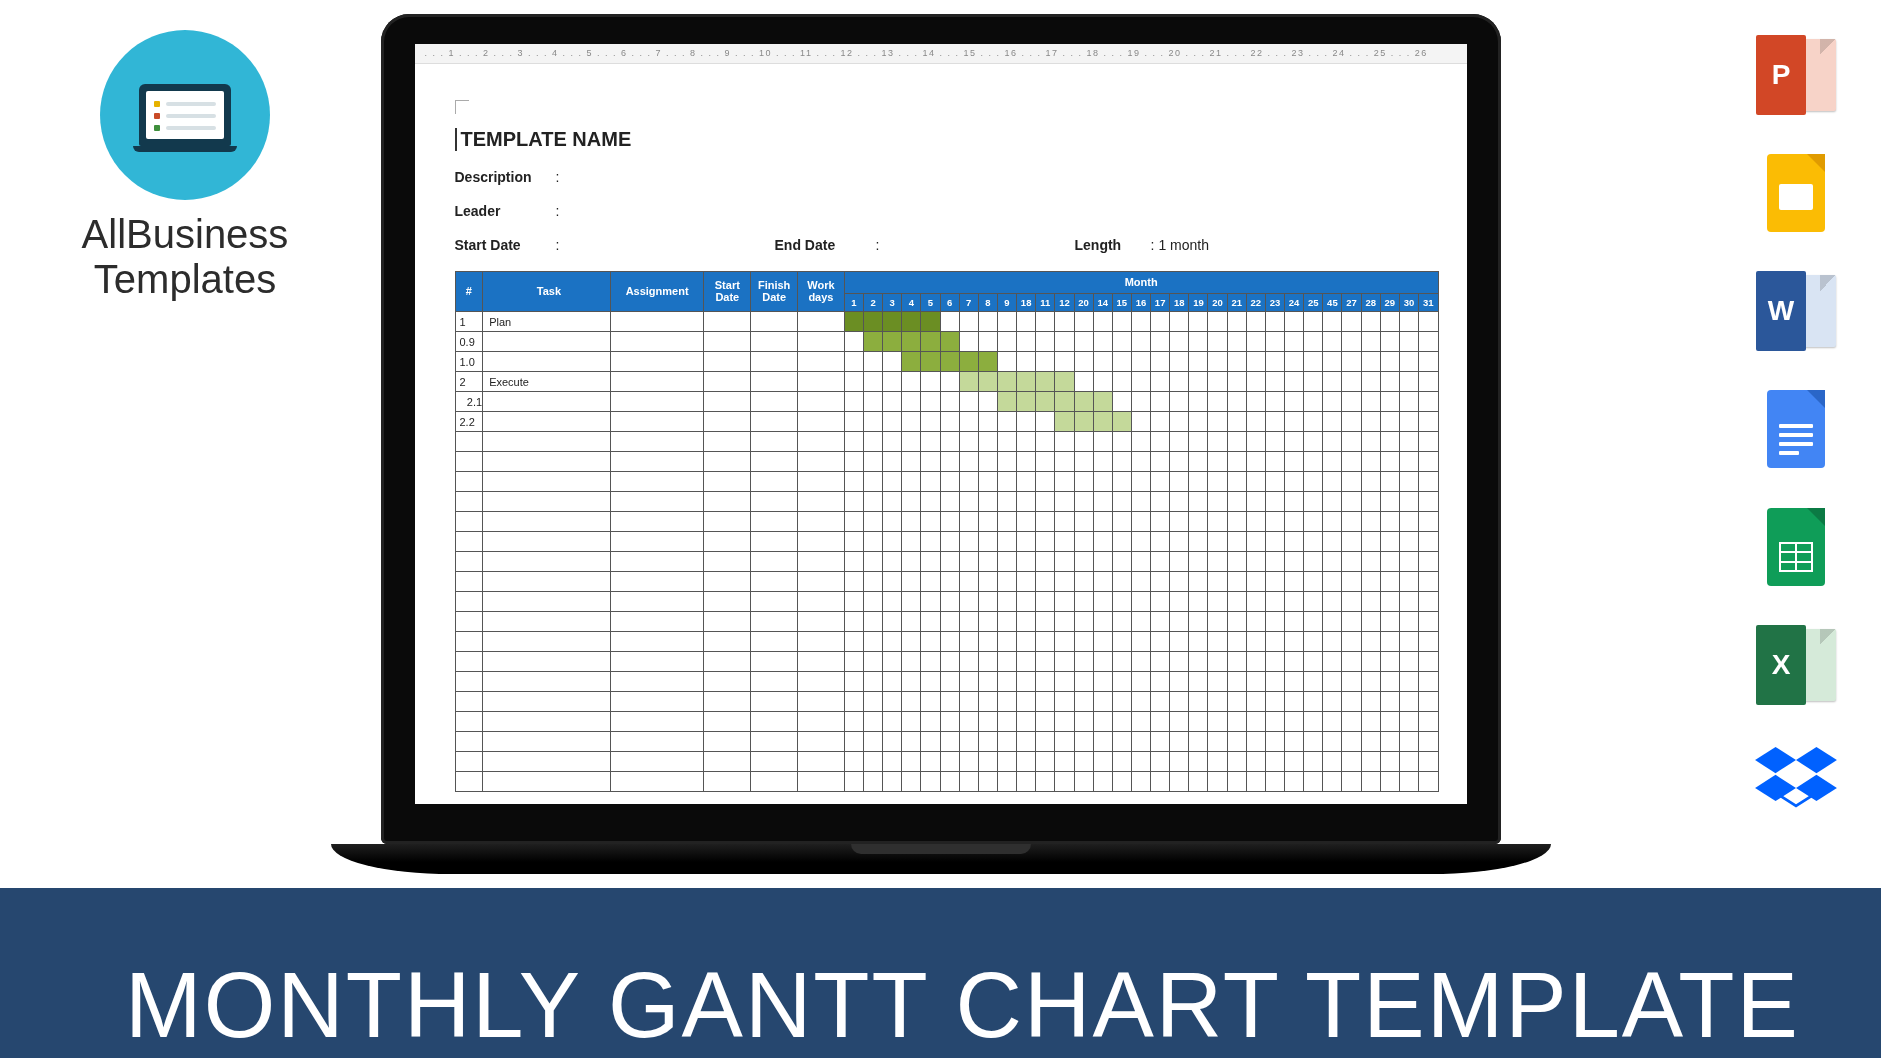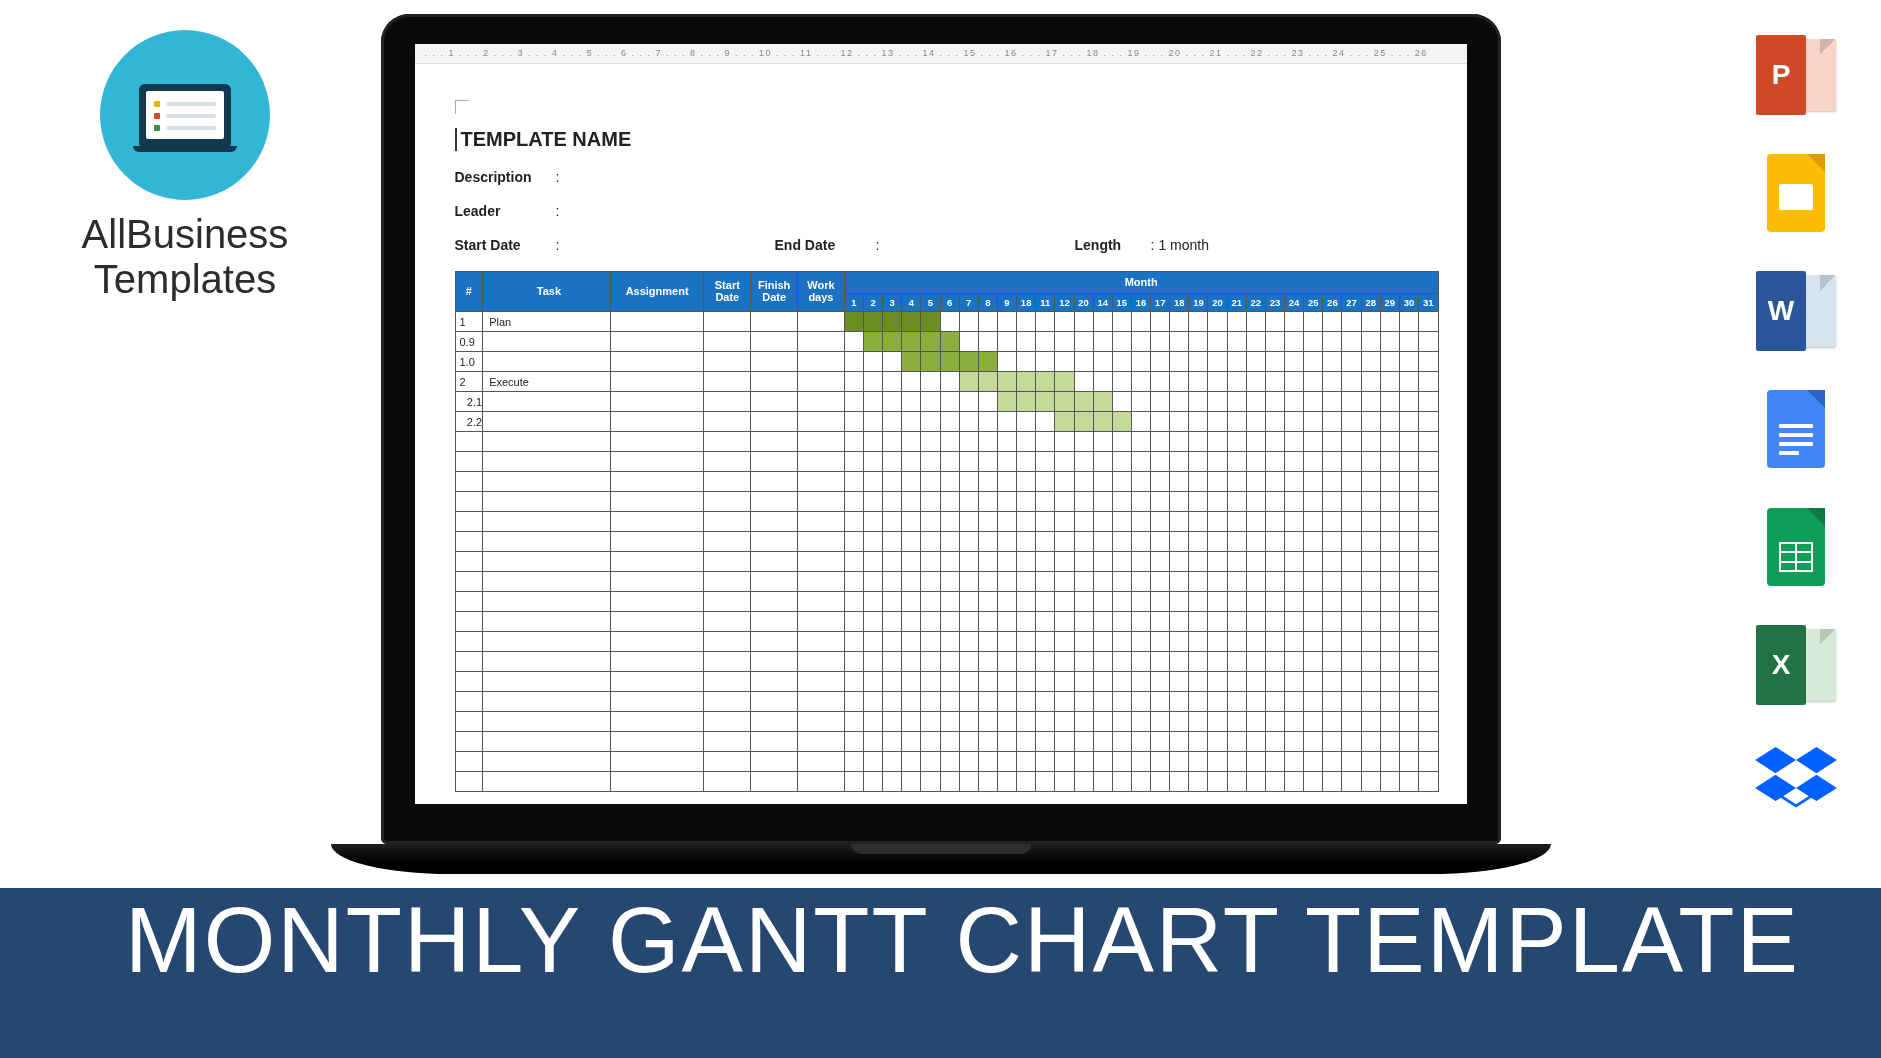--- a/index.html
+++ b/index.html
@@ -169,21 +169,21 @@
   }
   .sheets-grid span { background:#0f9d58; }
   .dropbox-icon svg { width: 82px; height: 72px; }
 
   
   .banner {
     position: absolute;
     left: 0; right: 0; bottom: 0;
     height: 170px;
     background: #26476f;
-    display: flex; align-items: flex-start; justify-content: center; padding-left: 44px;
+    display: flex; align-items: flex-end; justify-content: center; padding-left: 44px;
   }
   .banner-text {
     color: #fff;
     font-size: 92px;
     letter-spacing: 2px;
     font-weight: 500;
   }
 
   
   .laptop {
@@ -438,21 +438,21 @@
                 <th class="col-day">16</th>
                 <th class="col-day">17</th>
                 <th class="col-day">18</th>
                 <th class="col-day">19</th>
                 <th class="col-day">20</th>
                 <th class="col-day">21</th>
                 <th class="col-day">22</th>
                 <th class="col-day">23</th>
                 <th class="col-day">24</th>
                 <th class="col-day">25</th>
-                <th class="col-day">26</th>
+                <th class="col-day">45</th>
                 <th class="col-day">27</th>
                 <th class="col-day">28</th>
                 <th class="col-day">29</th>
                 <th class="col-day">30</th>
                 <th class="col-day">31</th>
               </tr>
           </thead>
           <tbody id="gantt-body">
               <tr>
                 <td class="col-num" style="text-align: left; padding-left: 4px;">1</td>
@@ -643,21 +643,21 @@
                 <td class="col-day"></td>
                 <td class="col-day"></td>
                 <td class="col-day"></td>
                 <td class="col-day"></td>
                 <td class="col-day"></td>
                 <td class="col-day"></td>
                 <td class="col-day"></td>
                 <td class="col-day"></td>
               </tr>
               <tr>
-                <td class="col-num" style="text-align: right; padding-left: 4px;">2.2</td>
+                <td class="col-num" style="text-align: left; padding-left: 4px;">2.2</td>
                 <td class="col-task task-label"></td>
                 <td></td>
                 <td></td>
                 <td></td>
                 <td></td>
                 <td class="col-day"></td>
                 <td class="col-day"></td>
                 <td class="col-day"></td>
                 <td class="col-day"></td>
                 <td class="col-day"></td>

